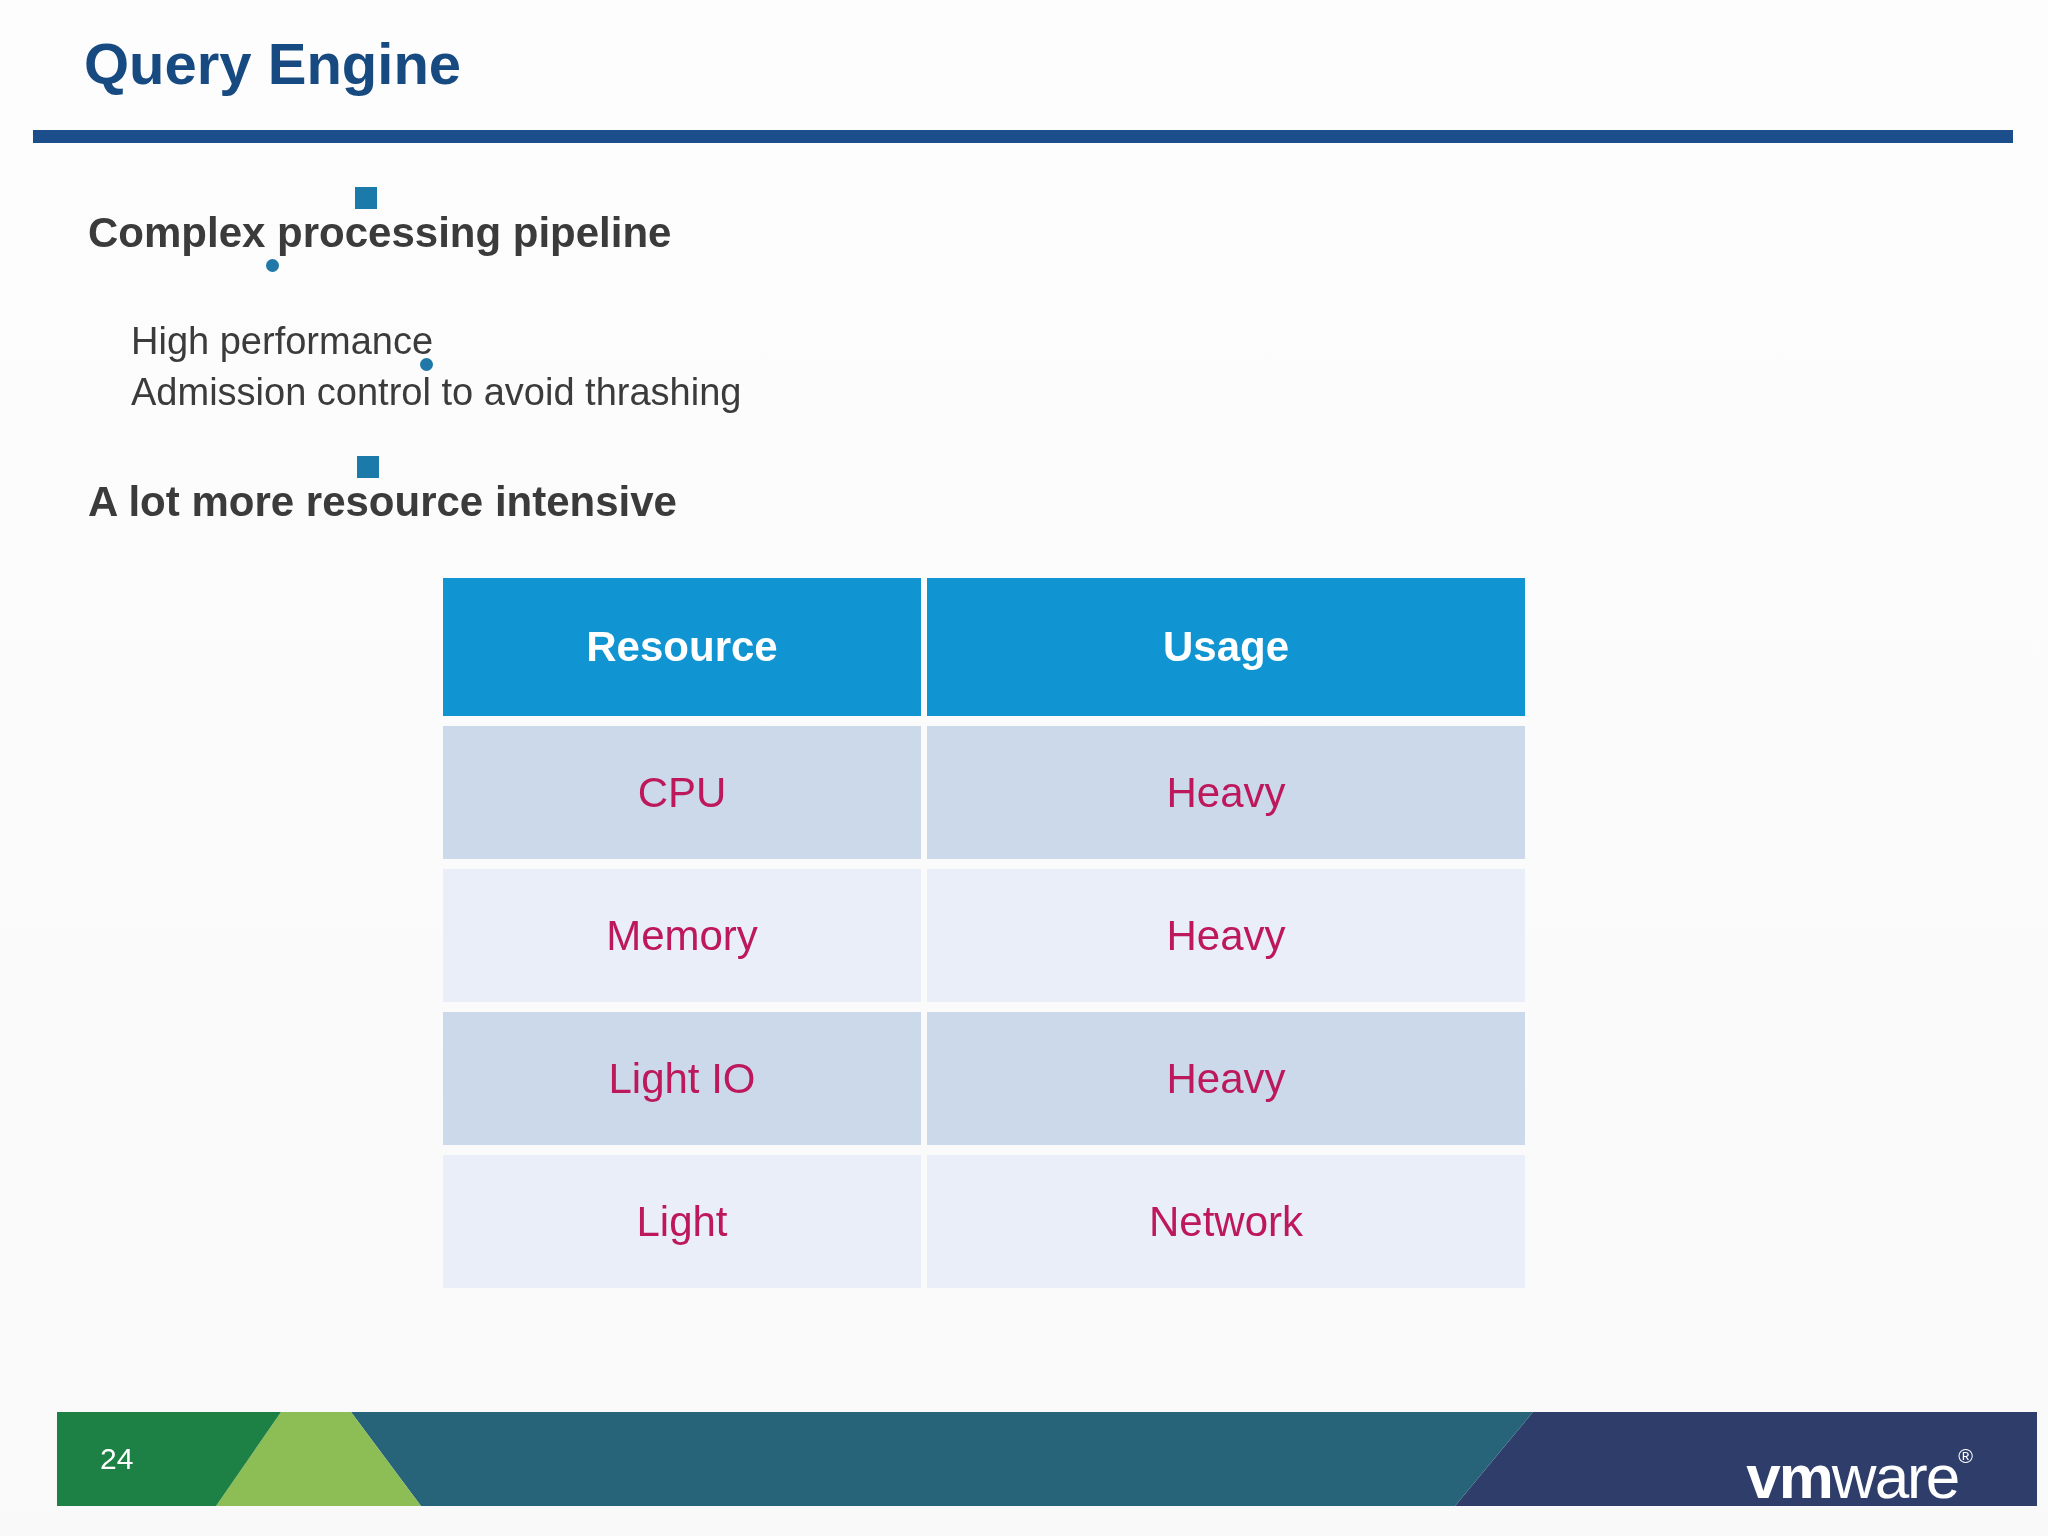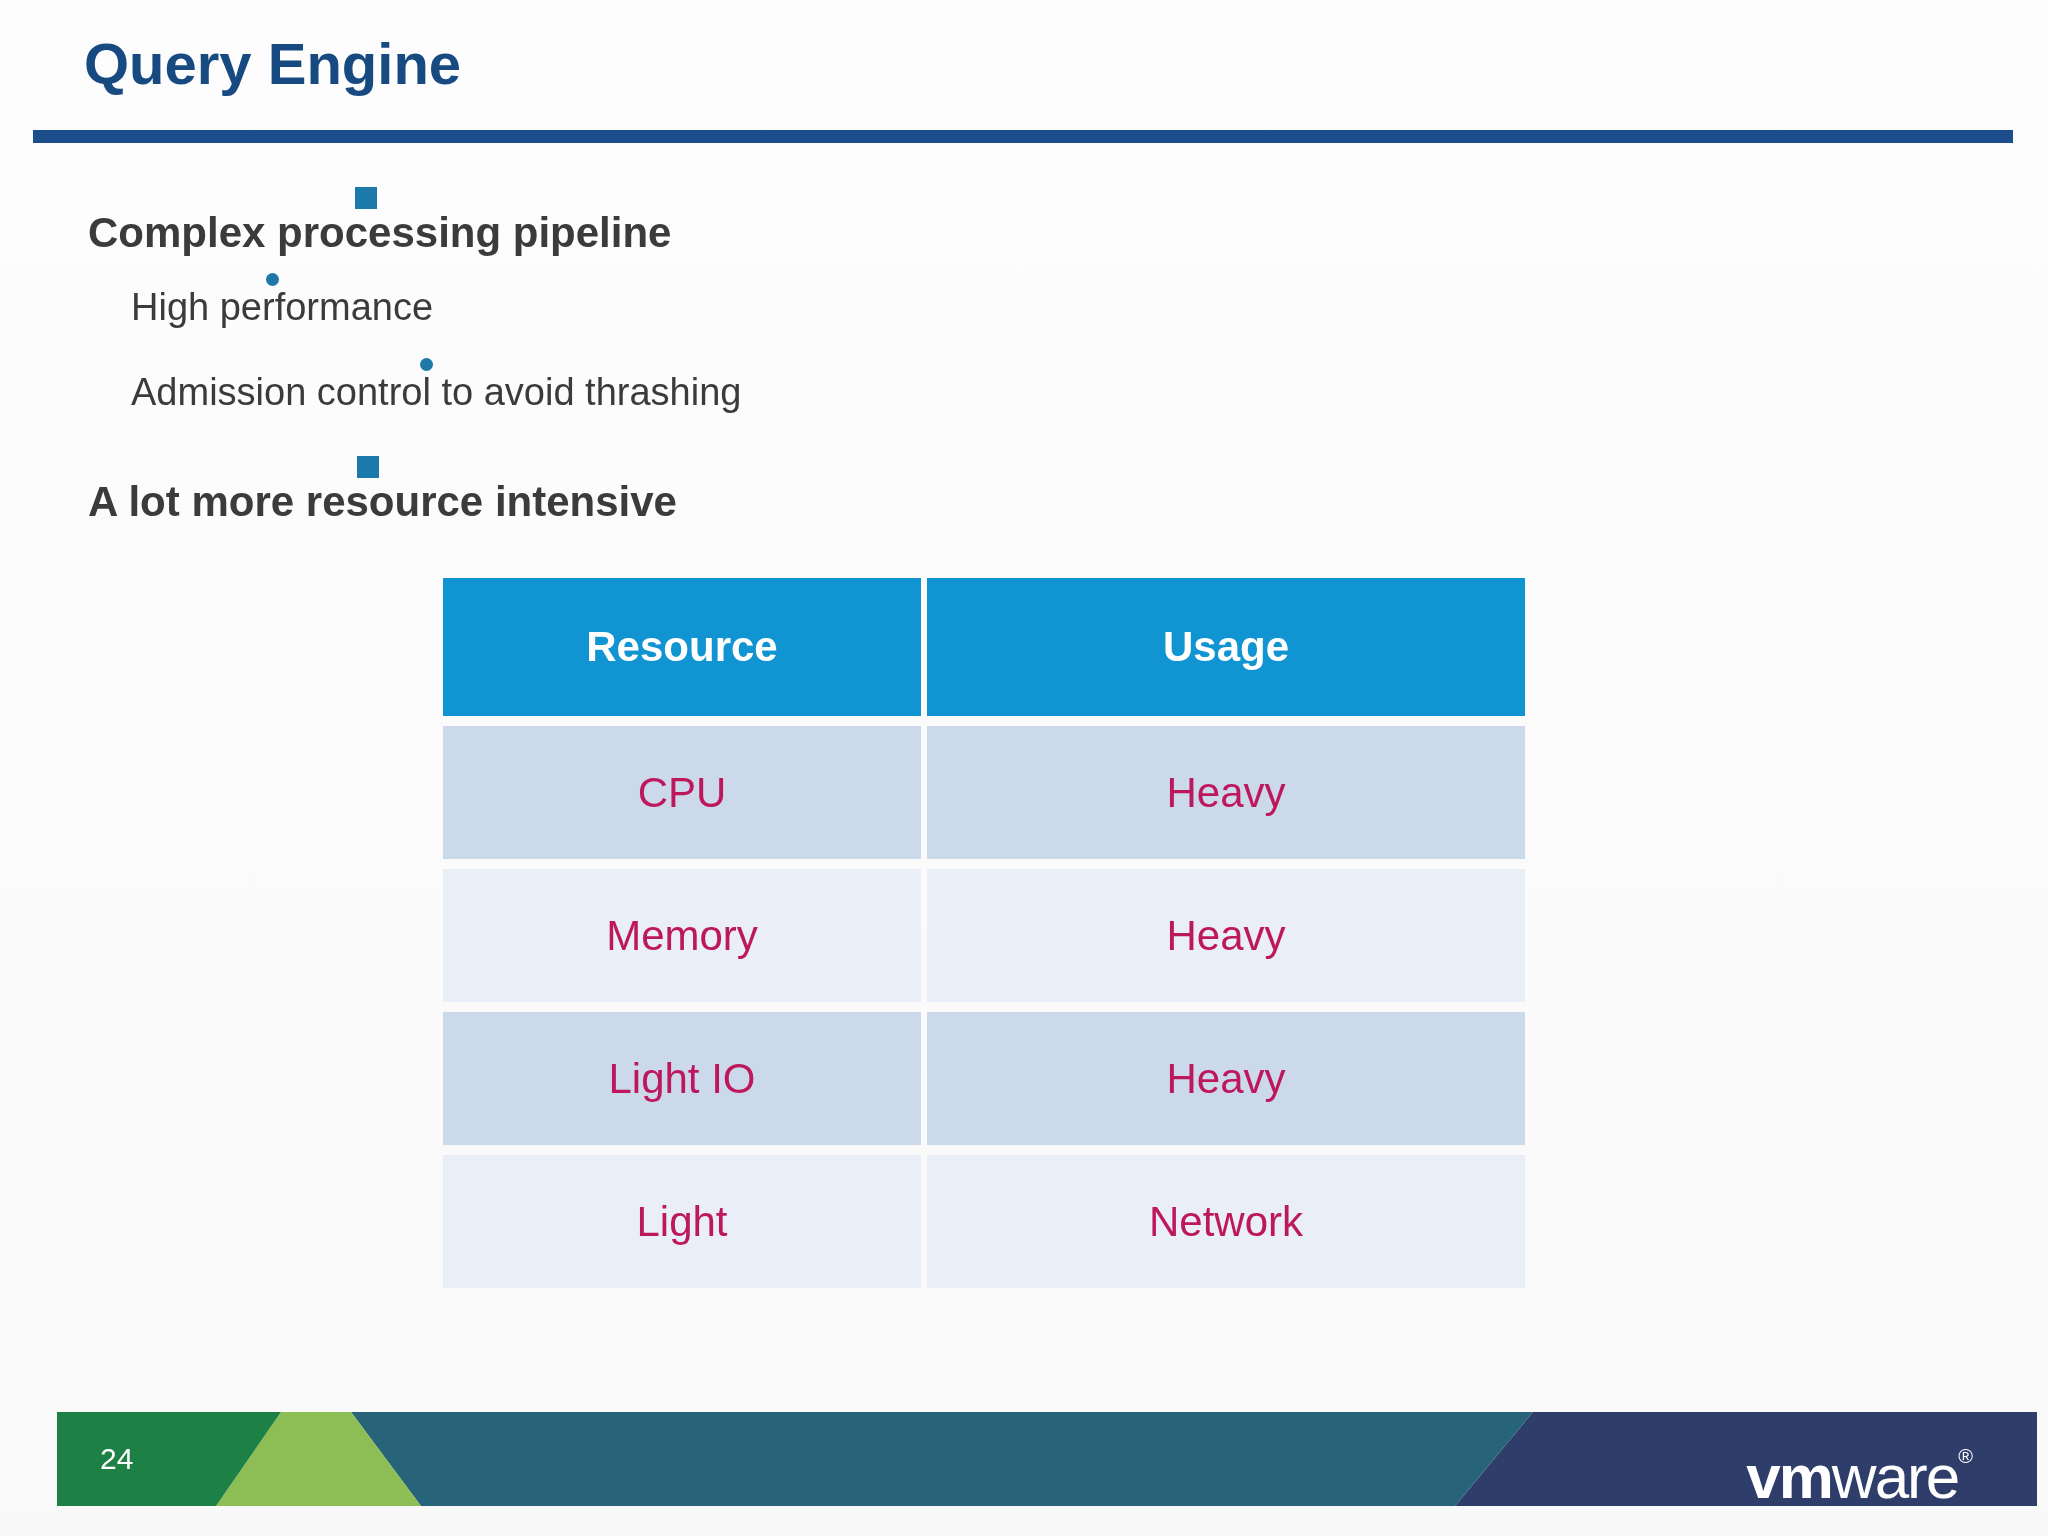--- a/index.html
+++ b/index.html
@@ -52,21 +52,21 @@
     flex: 0 0 auto;
   }
   .marker-dot {
     width: 13px; height: 13px;
     border-radius: 50%;
     background: #1f78a8;
     margin-right: 19px;
     flex: 0 0 auto;
   }
   .b1 { top: 187px; }
-  .b2 { top: 273px; }
+  .b2 { top: 259px; gap: 48px; }
   .b3 { top: 358px; }
   .b4 { top: 456px; }
 
   
   .usage-table {
     position: absolute;
     left: 443px;
     top: 578px;
     width: 1082px;
     display: grid;

